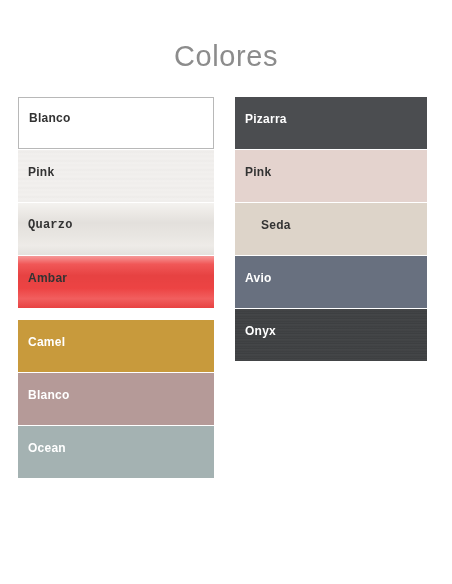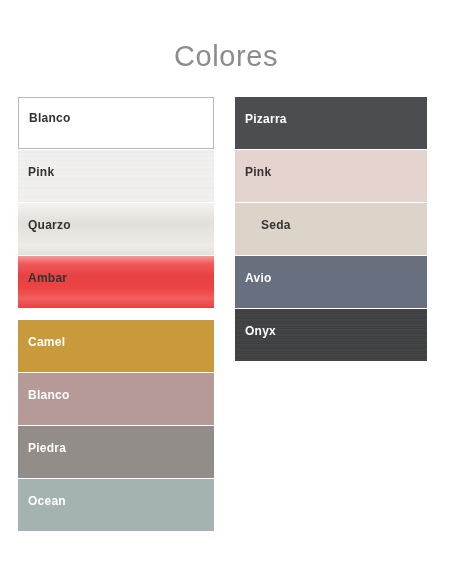--- a/index.html
+++ b/index.html
@@ -127,36 +127,33 @@
       <div class="group">
         <div class="swatch swatch-outlined" style="background: rgb(255, 255, 255);">
           <div class="swatch-label label-dark" style="color: rgb(51, 51, 51);">Blanco</div>
         </div>
         <div class="swatch" style="background: rgb(242, 240, 238);">
           <div class="grain grain-soft"></div>
           <div class="swatch-label label-dark" style="color: rgb(51, 51, 51);">Pink</div>
         </div>
         <div class="swatch" style="background: rgb(235, 232, 228);">
           <div class="grain grain-band"></div>
-          <div class="swatch-label label-dark" style="color: rgb(51, 51, 51);">Quarzo</div>
+          <div class="swatch-label label-dark" style="color: rgb(51, 51, 51); font-family: Liberation Mono, monospace;">Quarzo</div>
         </div>
         <div class="swatch" style="background: #ef4444;">
           <div class="grain grain-band"></div>
           <div class="swatch-label label-dark" style="color: rgb(51, 51, 51);">Ambar</div>
         </div>
       </div>
       <div class="group">
         <div class="swatch" style="background: rgb(200, 154, 60);">
           <div class="swatch-label label-light" style="color: rgb(255, 255, 255);">Camel</div>
         </div>
         <div class="swatch" style="background: rgb(181, 154, 152);">
           <div class="swatch-label label-light" style="color: rgb(255, 255, 255);">Blanco</div>
-        </div>
-        <div class="swatch" style="background: rgb(146, 141, 136);">
-          <div class="swatch-label label-light" style="color: rgb(255, 255, 255);">Piedra</div>
         </div>
         <div class="swatch" style="background: rgb(164, 178, 178);">
           <div class="swatch-label label-light" style="color: rgb(255, 255, 255);">Ocean</div>
         </div>
       </div>
     </div>
   <div class="column column-right">
       <div class="group">
         <div class="swatch" style="background: rgb(75, 77, 80); padding-left: 47px;">
           <div class="swatch-label label-light" style="color: rgb(255, 255, 255);">Pizarra</div>

